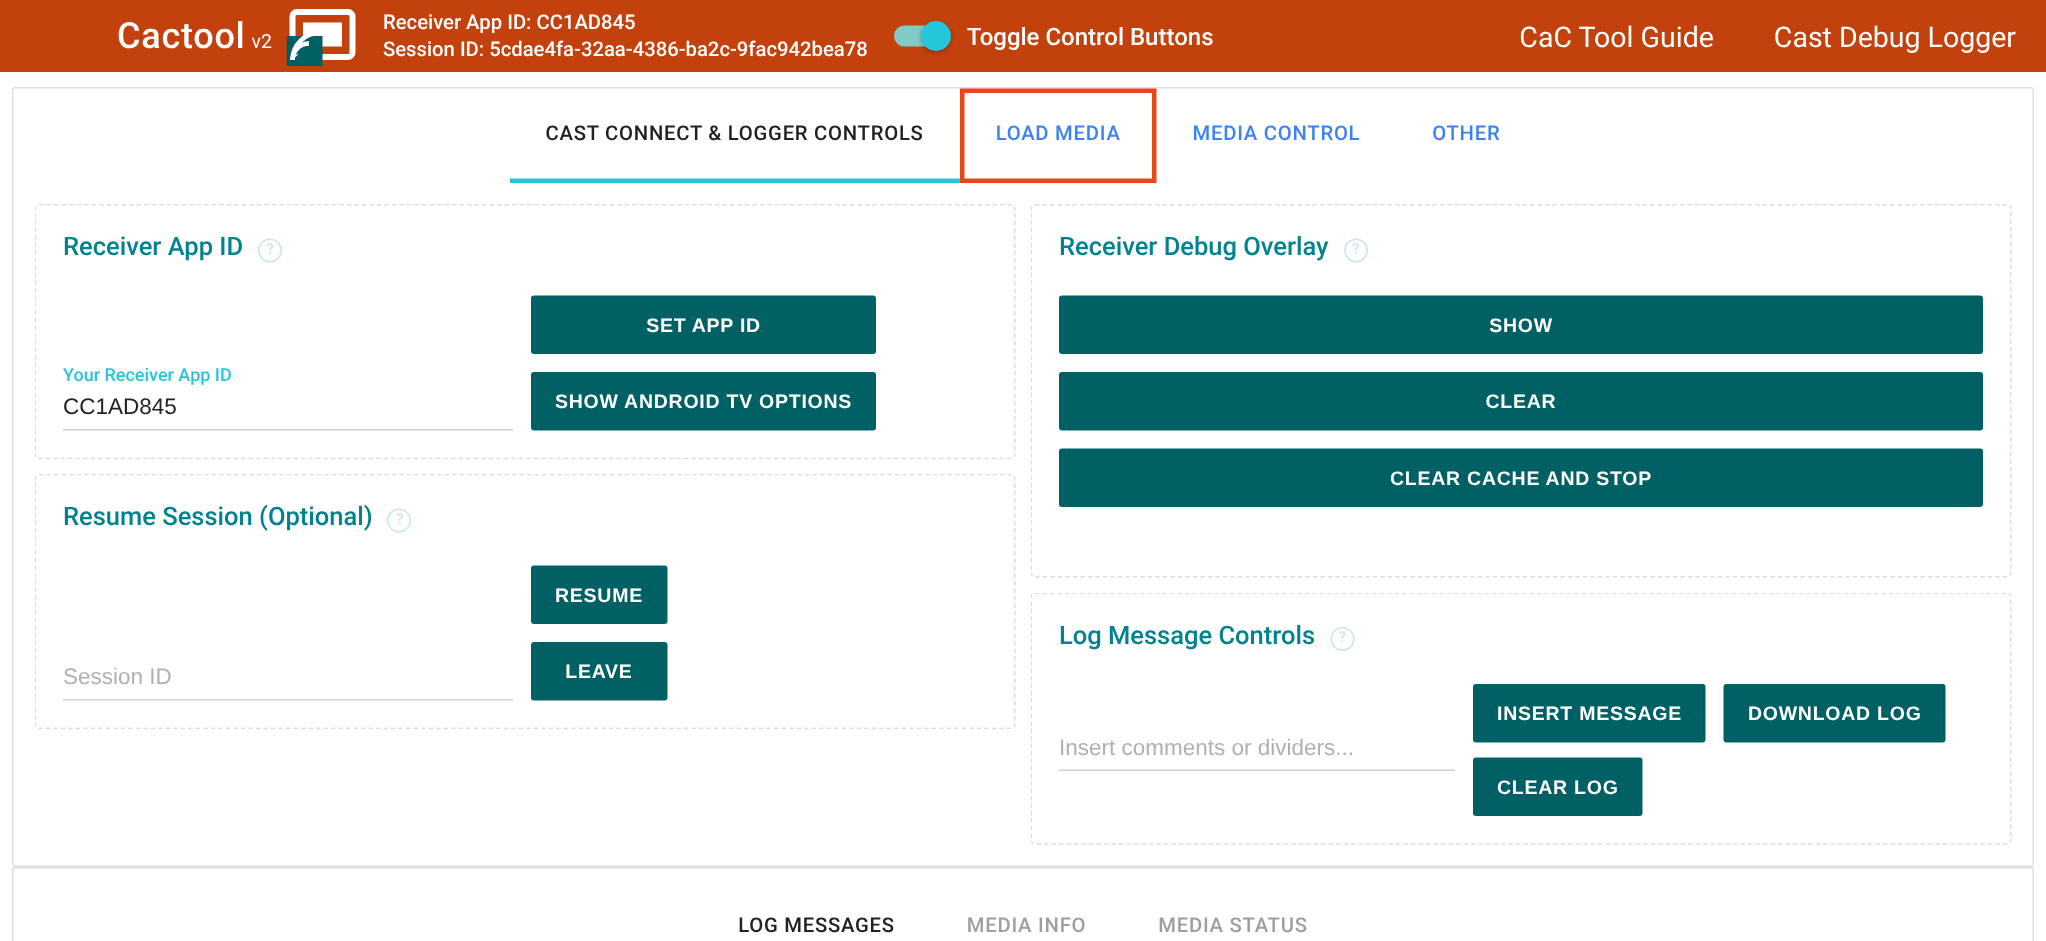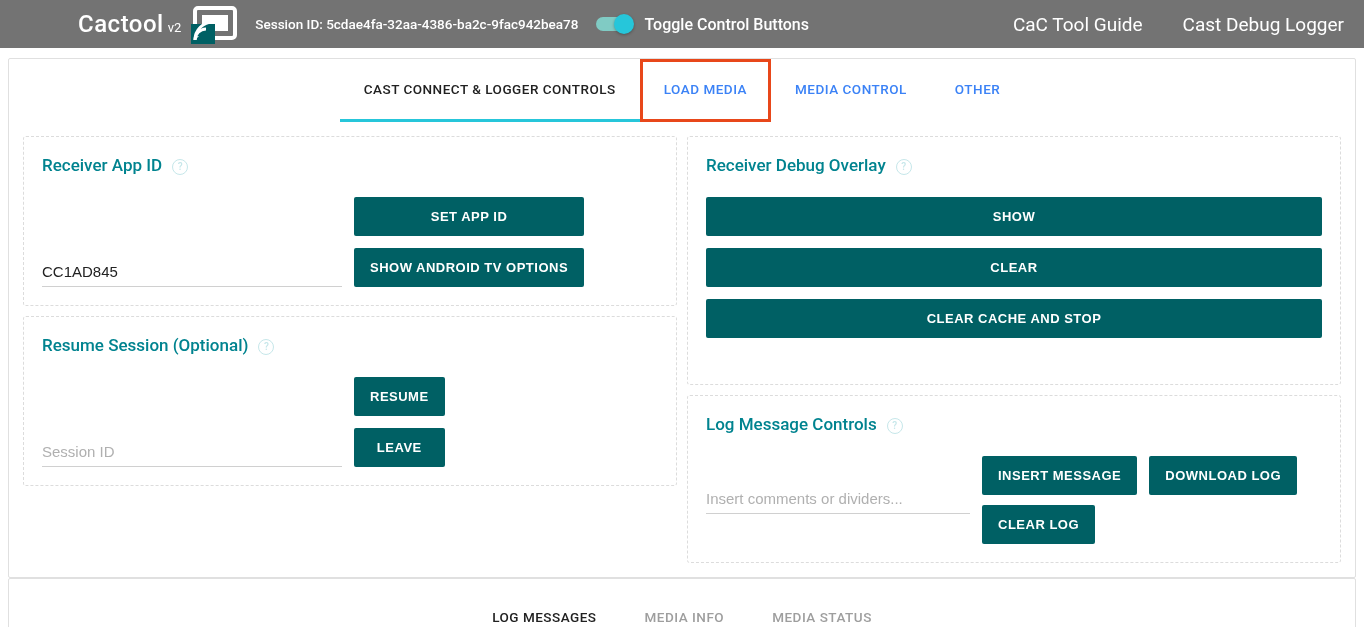--- a/index.html
+++ b/index.html
@@ -1,19 +1,19 @@
 <!DOCTYPE html>
 <html><head>
   <meta charset="utf-8">
   <style>
     * { box-sizing: border-box; margin: 0; padding: 0; }
     body { font-family: -apple-system, BlinkMacSystemFont, "Segoe UI", Roboto, Helvetica, Arial, sans-serif; font-size: 14px; color: #444; background: #fff; }
 
     .header {
-      background: #737373;
+      background: #c2410c;
       color: #fff;
       height: 48px;
       display: flex;
       align-items: center;
       padding: 0 20px 0 78px;
     }
     .logo-block { display: flex; align-items: baseline; }
     .logo-title { font-size: 24px; font-weight: 500; letter-spacing: 0.5px; }
     .logo-sub { font-size: 13px; margin-left: 4px; font-weight: 400; }
     .cast-icon { margin-left: 10px; display: flex; align-items: center; }
@@ -132,20 +132,23 @@
       <rect x="4" y="4" width="40" height="30" rx="3" ry="3" fill="none" stroke="#fff" stroke-width="4"></rect>
       <rect x="11" y="11" width="26" height="16" fill="#fff"></rect>
       <rect x="0" y="20" width="24" height="24" fill="#006064"></rect>
       <path d="M4 36 a18 18 0 0 1 18 -18" fill="none" stroke="#fff" stroke-width="3"></path>
       <path d="M4 36 a11 11 0 0 1 11 -11" fill="none" stroke="#fff" stroke-width="3"></path>
       <path d="M4 36 a4 4 0 0 1 4 -4" fill="#fff"></path>
     </svg>
   </span>
   <div class="ids">
     <div>
+      <span>Receiver App ID: </span><span>CC1AD845</span>
+    </div>
+    <div>
       <span>Session ID: </span><span>5cdae4fa-32aa-4386-ba2c-9fac942bea78</span>
     </div>
   </div>
   <div class="toggle-block">
     <div class="switch">
         <div class="knob"></div>
       </div>
     <span class="toggle-label">Toggle Control Buttons</span>
   </div>
   <div class="spacer"></div>
@@ -166,20 +169,21 @@
     <div class="panels">
       <div class="col">
 
         <div class="panel">
           <div class="panel-title">
             <span>Receiver App ID</span>
             <span class="help-icon">?</span>
           </div>
           <div class="row">
             <div class="input-wrap">
+              <div class="input-label">Your Receiver App ID</div>
               <input class="text-input" type="text" value="CC1AD845" style="">
             </div>
             <div class="btns">
               <button class="btn">SET APP ID</button>
               <button class="btn">SHOW ANDROID TV OPTIONS</button>
             </div>
           </div>
         </div>
 
         <div class="panel">

